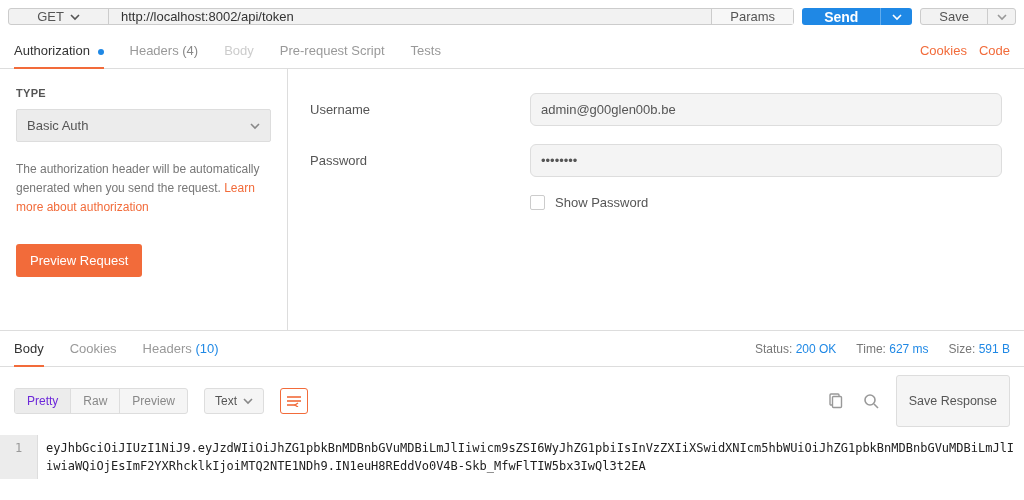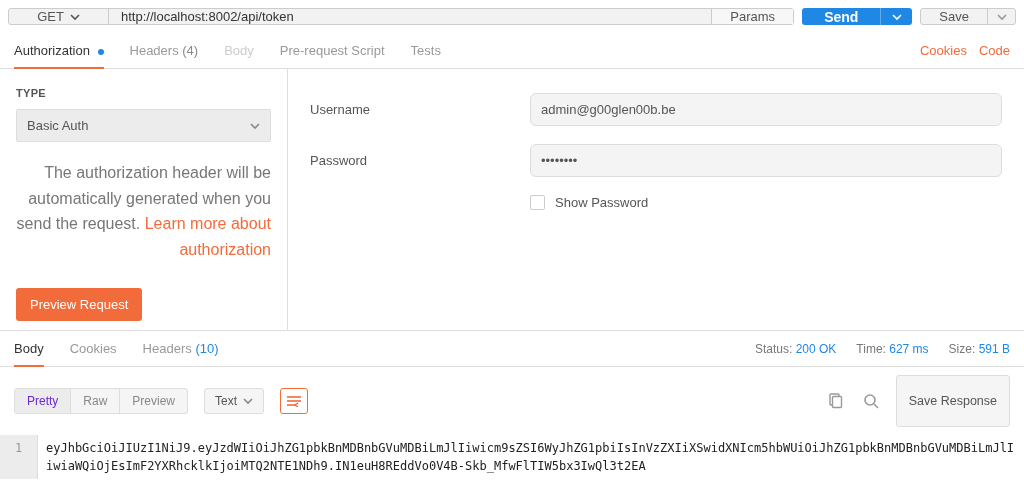--- a/index.html
+++ b/index.html
@@ -171,24 +171,23 @@
     padding: 8px 10px;
     display: flex;
     justify-content: space-between;
     align-items: center;
     color: #555;
     cursor: pointer;
     margin-bottom: 18px;
   }
   .auth-desc {
     color: #777;
-    font-size: 16px;
+    font-size: 12px;
     line-height: 1.6;
     margin-bottom: 26px;
-    text-align: right;
   }
   .auth-desc a { color: #f26b3a; cursor: pointer; }
   .preview-btn {
     background: #f26b3a;
     color: #fff;
     border: none;
     padding: 9px 14px;
     border-radius: 3px;
     font-size: 13px;
     cursor: pointer;

